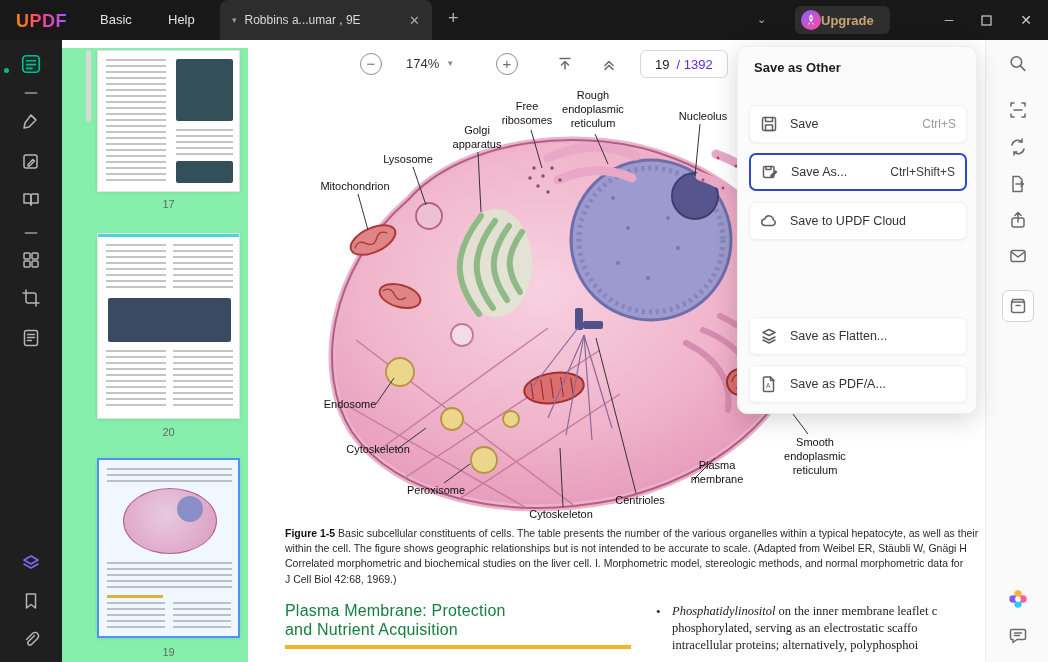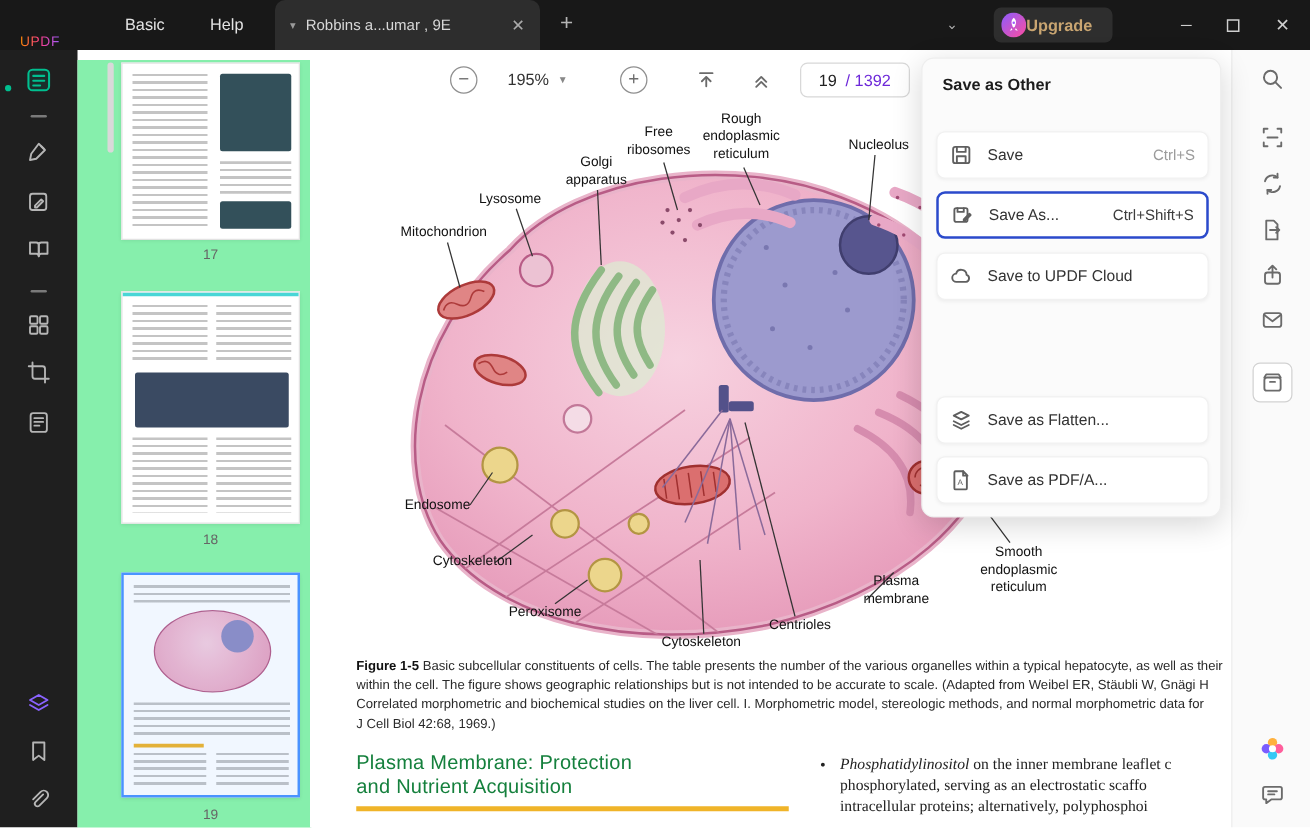--- a/index.html
+++ b/index.html
@@ -1,21 +1,21 @@
 <!DOCTYPE html>
 <html><head>
 <meta charset="utf-8">
 <style>
   html,body{margin:0;padding:0;}
   body{width:1048px;height:662px;position:relative;overflow:hidden;background:#fff;
        font-family:"Liberation Sans",sans-serif;-webkit-font-smoothing:antialiased;}
   svg{display:block}
   
   .titlebar{position:absolute;left:0;top:0;width:1048px;height:40px;background:#181818;z-index:5;}
-  .logo{position:absolute;left:16px;top:28px;font-size:11px;font-weight:400;letter-spacing:.5px;
+  .logo{position:absolute;left:16px;top:11px;font-size:18px;font-weight:700;letter-spacing:.5px;
         background:linear-gradient(90deg,#ff8a00,#ff3d8b,#9d5cff);-webkit-background-clip:text;background-clip:text;color:transparent;}
   .menu{position:absolute;top:12px;font-size:13px;color:#e3e3e3;cursor:default;}
   .menu.file{left:100px;} .menu.help{left:168px;}
   .tab{position:absolute;left:220px;top:0;width:212px;height:40px;background:#2d2d2d;border-radius:8px 8px 0 0;
        display:flex;align-items:center;color:#d8d8d8;font-size:12px;}
   .tab-caret{color:#9a9a9a;font-size:9px;margin:0 8px 0 12px;}
   .tab-title{flex:1;overflow:hidden;white-space:nowrap;text-overflow:ellipsis;}
   .tab-close{color:#aaa;font-size:13px;margin:0 12px;}
   .newtab{position:absolute;left:448px;top:9px;color:#b5b5b5;font-size:18px;line-height:18px;}
   .tb-chevron{position:absolute;left:757px;top:13px;color:#b5b5b5;font-size:11px;}
@@ -197,40 +197,40 @@
   <div class="thumb-num" style="top:150px">17</div>
 
   <div class="thumb" style="top:185px;height:186px">
     <span style="position:absolute;left:0;top:0;width:100%;height:3px;background:#49d6d6"></span>
     <span class="ftxt" style="left:8px;top:10px;width:60px;height:48px"></span>
     <span class="ftxt" style="left:75px;top:10px;width:60px;height:48px"></span>
     <span class="dimg" style="left:10px;top:64px;width:123px;height:44px;background:#3a4a62"></span>
     <span class="ftxt" style="left:8px;top:116px;width:60px;height:60px"></span>
     <span class="ftxt" style="left:75px;top:116px;width:60px;height:60px"></span>
   </div>
-  <div class="thumb-num" style="top:378px">18</div>
+  <div class="thumb-num" style="top:378px">20</div>
 
   <div class="thumb sel" style="top:410px;height:180px">
     <span class="ftxt" style="left:8px;top:8px;width:125px;height:14px"></span>
     <span style="position:absolute;left:24px;top:28px;width:92px;height:64px;border-radius:50%;
                  background:radial-gradient(circle at 45% 40%,#f6cede,#e79ab9);border:1px solid #b85c86"></span>
     <span style="position:absolute;left:78px;top:36px;width:26px;height:26px;border-radius:50%;background:#8f8dc4"></span>
     <span class="ftxt" style="left:8px;top:102px;width:125px;height:30px"></span>
     <span class="ftxt" style="left:8px;top:142px;width:58px;height:28px"></span>
     <span class="ftxt" style="left:74px;top:142px;width:58px;height:28px"></span>
     <span style="position:absolute;left:8px;top:135px;width:56px;height:3px;background:#f0b429"></span>
     <span class="sel-tint"></span>
   </div>
   <div class="thumb-num" style="top:598px">19</div>
 </div>
 
 <div class="vtoolbar">
   <span class="zbtn" style="left:112px">−</span>
   <span class="zoomlevel">
-    <span>195%</span>
+    <span>174%</span>
     <span class="zoom-caret">▼</span>
   </span>
   <span class="zbtn" style="left:248px">+</span>
   <span class="navic" style="left:308px">
     <svg width="18" height="18" viewBox="0 0 18 18" class="icr">
         <path d="M4 3.5h10"></path>
         <path d="M9 14V7"></path>
         <path d="M5.5 10L9 6.5l3.5 3.5"></path>
       </svg>
     </span>

